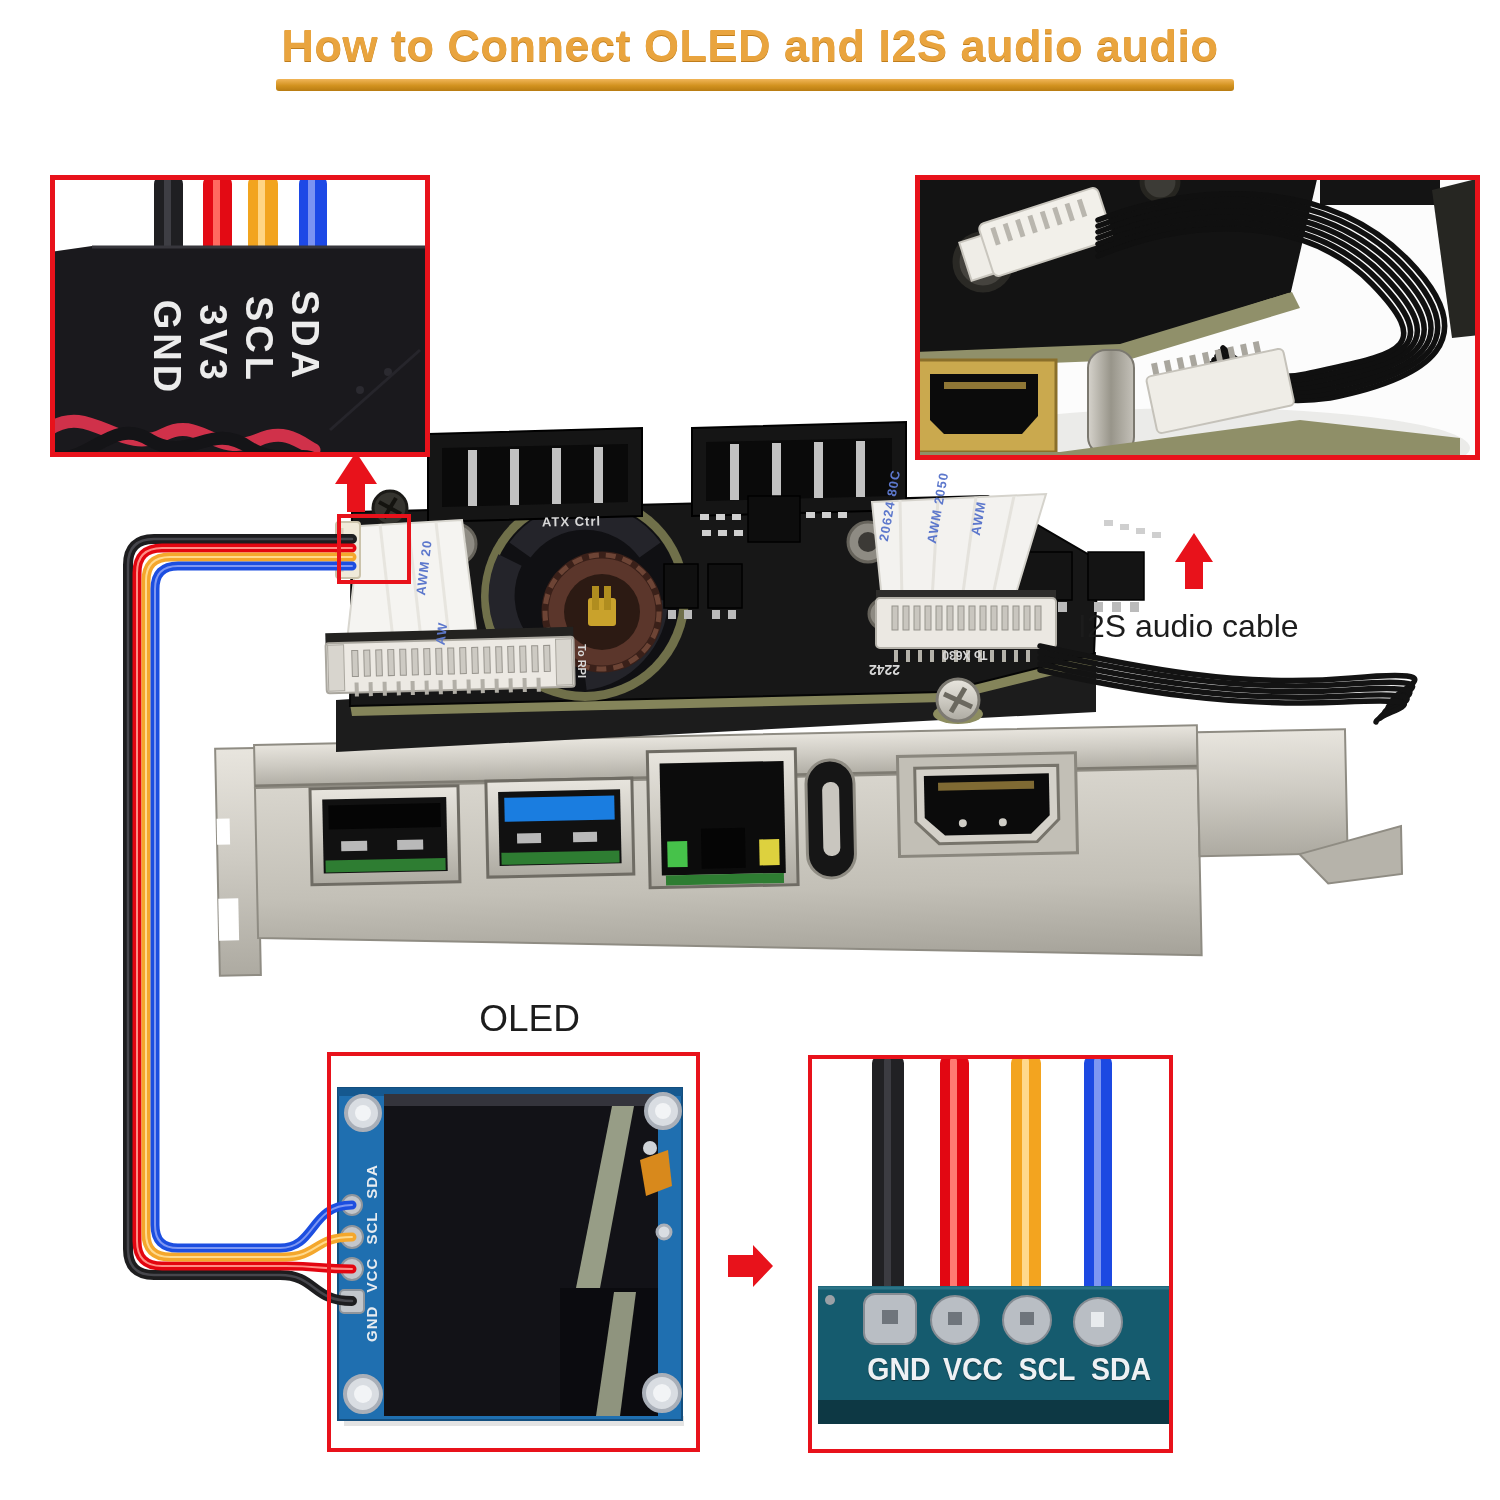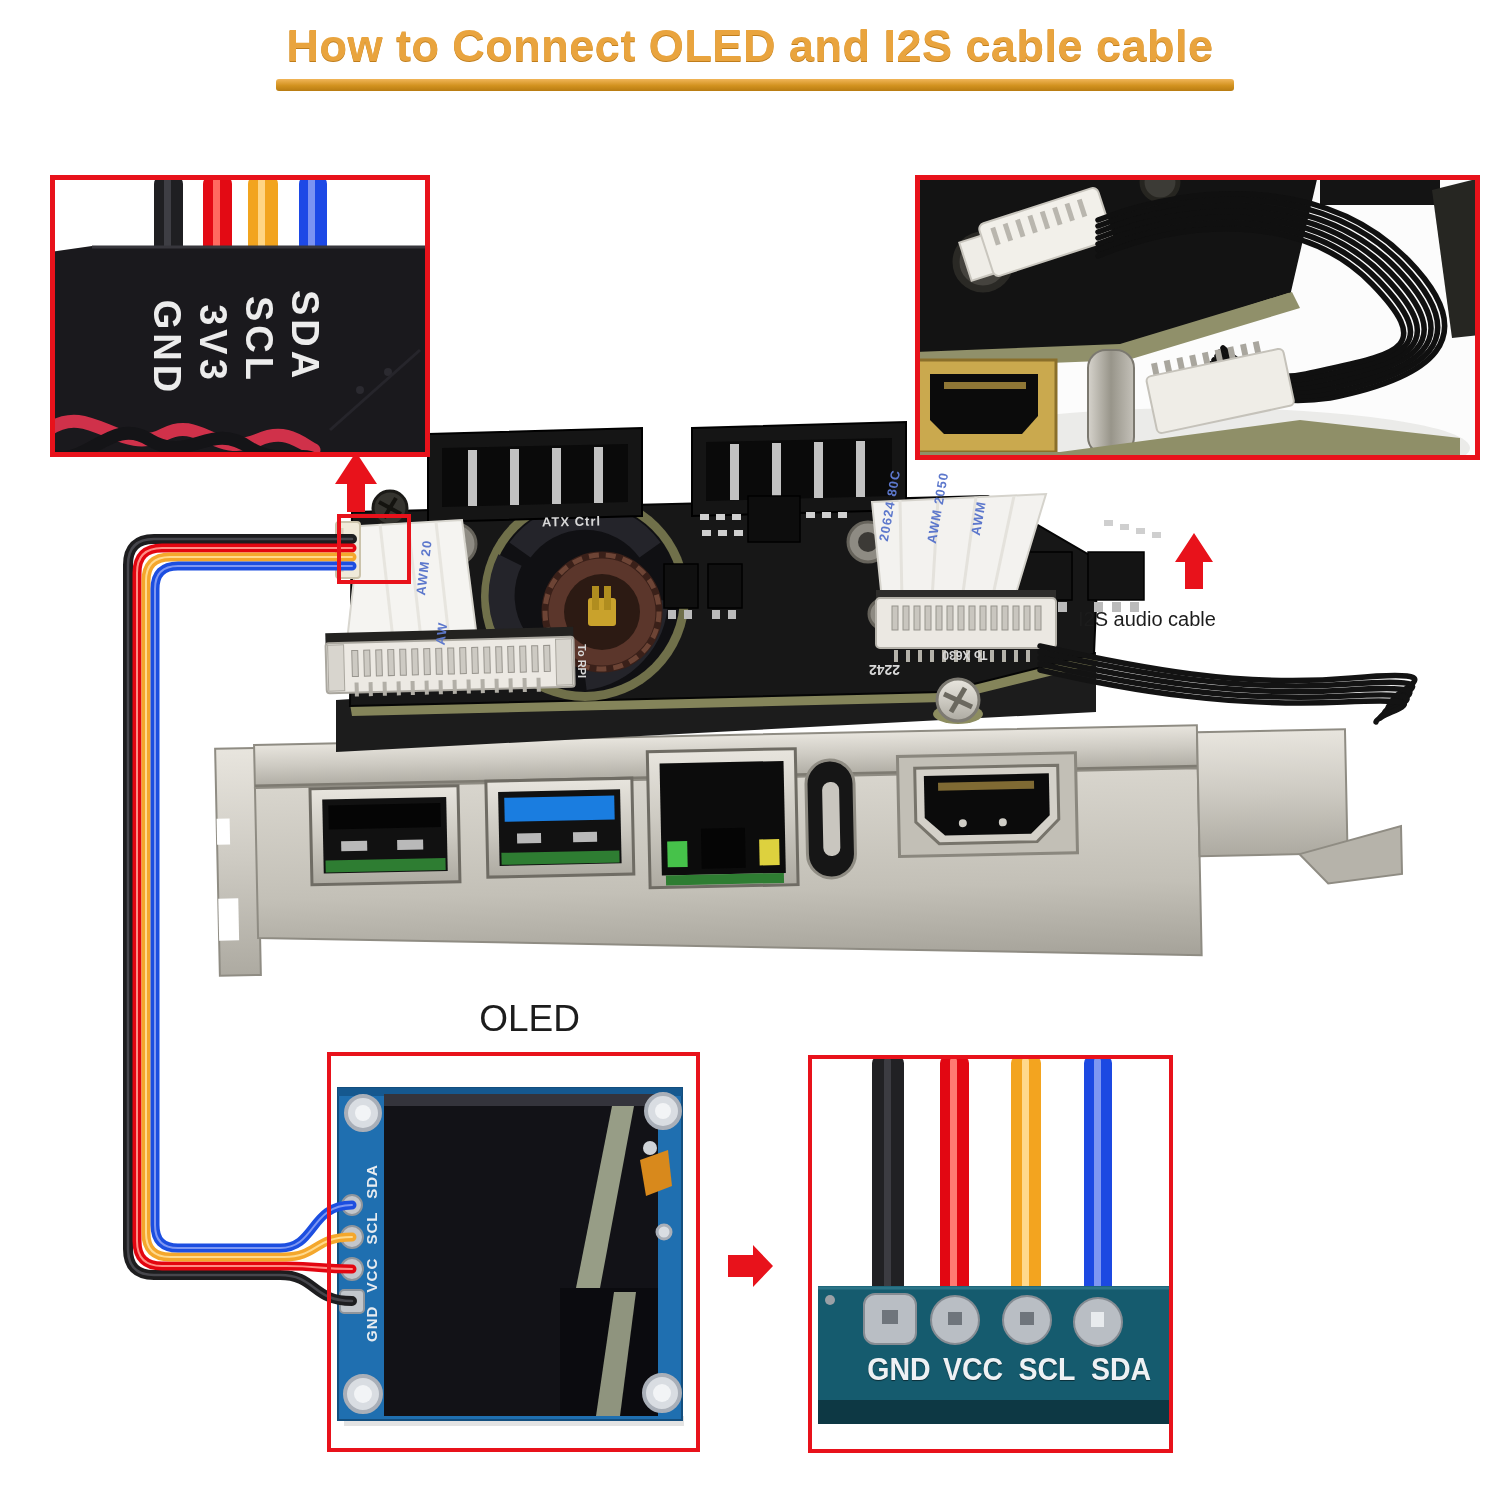--- a/index.html
+++ b/index.html
@@ -470,24 +470,24 @@
     <path d="M728 1255 L753 1255 L753 1245 L773 1266 L753 1287 L753 1277 L728 1277 Z"></path>
   </g>
 </svg>
 
 <div class="abs inset-border" style="left:50px;top:175px;width:380px;height:282px;"></div>
 <div class="abs inset-border" style="left:915px;top:175px;width:565px;height:285px;"></div>
 <div class="abs inset-border thin" style="left:327px;top:1052px;width:373px;height:400px;"></div>
 <div class="abs inset-border thin" style="left:808px;top:1055px;width:365px;height:398px;"></div>
 <div class="abs" style="left:337px;top:514px;width:74px;height:70px;box-sizing:border-box;border:4px solid #E8121B;"></div>
 
-<div class="abs txt title">How to Connect OLED and I2S cable cable</div>
+<div class="abs txt title">How to Connect OLED and I2S audio audio</div>
 <div class="abs underline"></div>
 
-<div class="abs txt caption" style="left:1078px;top:608px;width:260px;font-size:20px;">I2S audio cable</div>
+<div class="abs txt caption" style="left:1078px;top:608px;width:260px;font-size:32px;">I2S audio cable</div>
 <div class="abs txt caption" style="left:430px;top:998px;width:150px;text-align:right;font-size:37px;">OLED</div>
 
 <div class="abs txt pincol" style="left:92px;top:326px;">GND</div>
 <div class="abs txt pincol" style="left:138px;top:322px;">3V3</div>
 <div class="abs txt pincol" style="left:184px;top:318px;">SCL</div>
 <div class="abs txt pincol" style="left:230px;top:314px;">SDA</div>
 
 <div class="abs txt" style="left:267px;top:1243px;width:210px;height:20px;line-height:20px;text-align:center;
      font-size:15px;font-weight:700;color:#e8ecf0;letter-spacing:1px;word-spacing:8px;transform:rotate(-90deg);">GND VCC SCL SDA</div>
 

